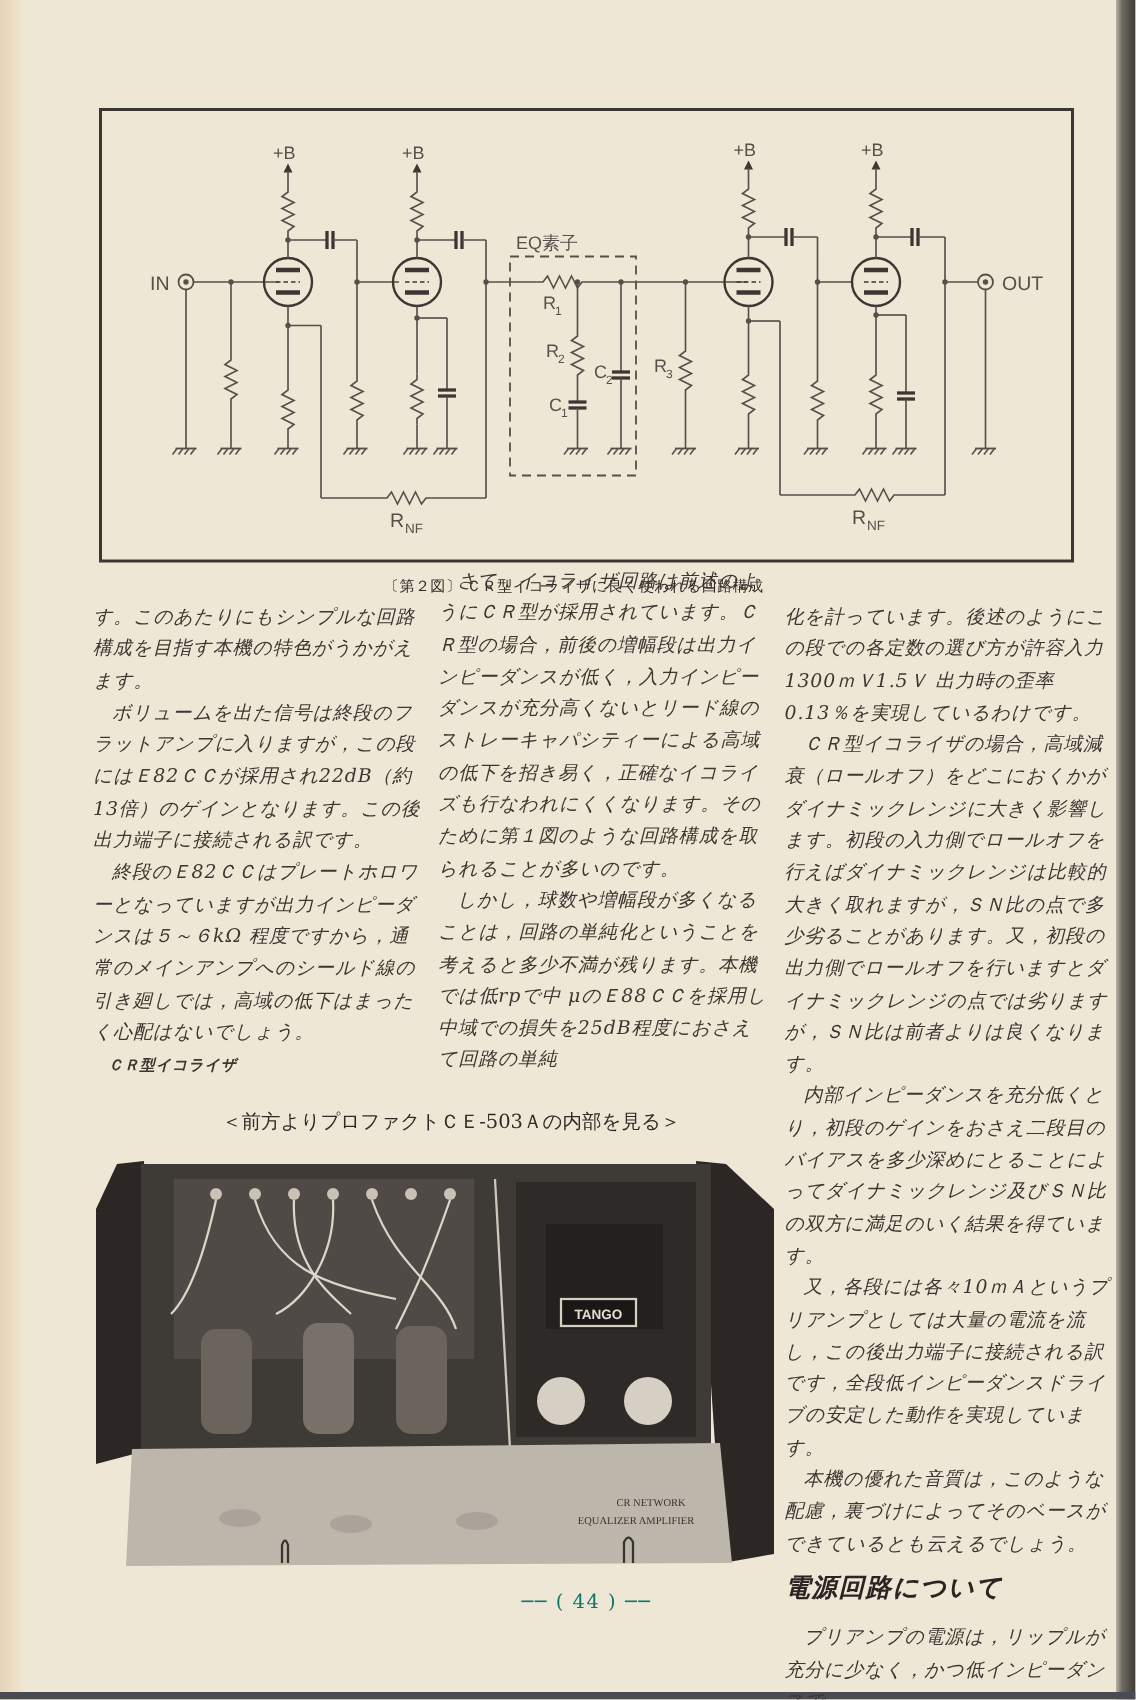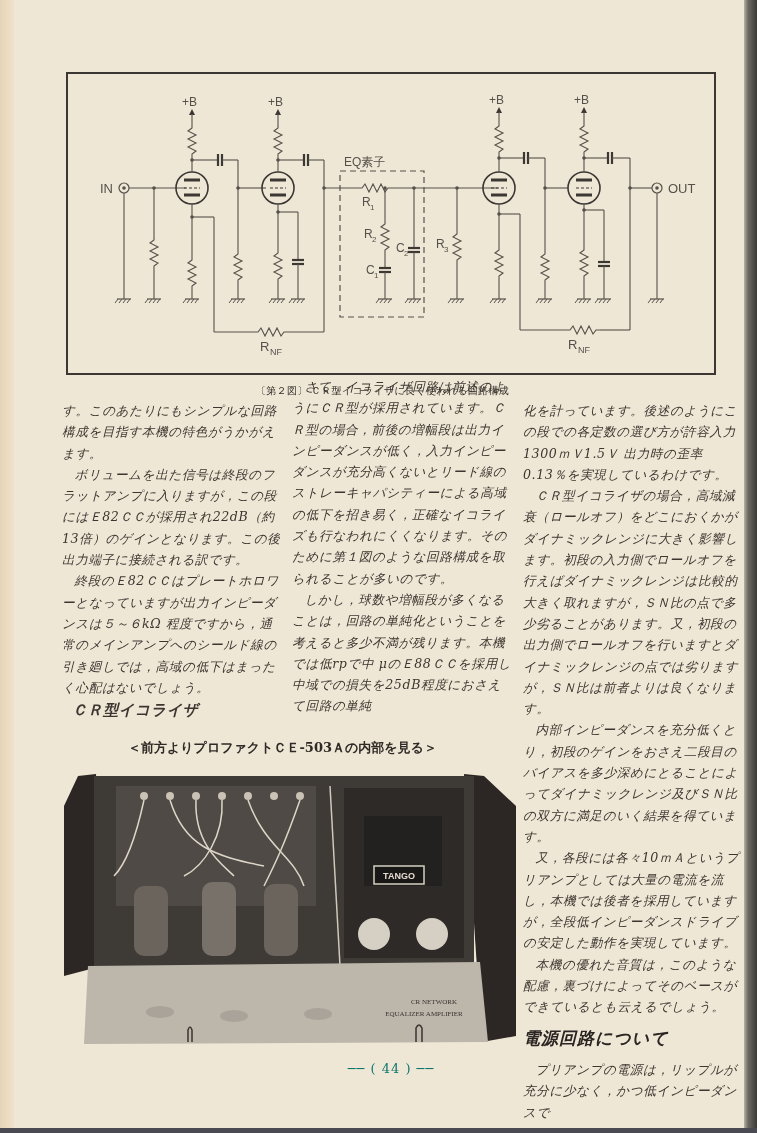--- a/index.html
+++ b/index.html
@@ -34,29 +34,29 @@
   .column {
     position:absolute; font-size:12.6px; line-height:21.3px; color:#3d3630;
     letter-spacing:0.6px;
   }
   .column p { margin:0;font-style:italic; }
   .column .indent { text-indent:1em; }
   .col1 { left:62px; top:400px; width:222px; }
   .col2 { left:292px; top:376px; width:222px; }
   .col3 { left:523px; top:400px; width:222px; }
   .sub-heading {
-    font-weight:bold; font-size:15px; margin:2px 0 0 10px !important;
+    font-weight:bold; font-size:10px; margin:2px 0 0 10px !important;
   }
   .section-heading {
     font-weight:bold; font-size:17px; text-align:left; margin:10px 0 10px 0 !important;
     letter-spacing:1px; color:#2a2522;
   }
   .photo-caption {
-    position:absolute; left:128px; top:739px; width:300px;
-    font-size:13px; font-weight:bold; white-space:nowrap; color:#2f2a26;
+    position:absolute; left:148px; top:739px; width:300px;
+    font-size:13px; font-weight:normal; white-space:nowrap; color:#2f2a26;
   }
   .photo {
     position:absolute; left:64px; top:766px; width:452px; height:278px;
     overflow:hidden;
     background:#eab308;
   }
   .page-number {
     position:absolute; left:346px; top:1061px; width:90px; text-align:center;
     font-size:13px; color:#0f766e; letter-spacing:1px;
   }
@@ -288,21 +288,21 @@
 
 <div class="column col2">
   <p class="indent">さて，イコライザ回路は前述のようにＣＲ型が採用されています。ＣＲ型の場合，前後の増幅段は出力インピーダンスが低く，入力インピーダンスが充分高くないとリード線のストレーキャパシティーによる高域の低下を招き易く，正確なイコライズも行なわれにくくなります。そのために第１図のような回路構成を取られることが多いのです。</p>
   <p class="indent">しかし，球数や増幅段が多くなることは，回路の単純化ということを考えると多少不満が残ります。本機では低rpで中 μのＥ88ＣＣを採用し中域での損失を25dB程度におさえて回路の単純</p>
 </div>
 
 <div class="column col3">
   <p>化を計っています。後述のようにこの段での各定数の選び方が許容入力1300ｍＶ1.5Ｖ 出力時の歪率0.13％を実現しているわけです。</p>
   <p class="indent">ＣＲ型イコライザの場合，高域減衰（ロールオフ）をどこにおくかがダイナミックレンジに大きく影響します。初段の入力側でロールオフを行えばダイナミックレンジは比較的大きく取れますが，ＳＮ比の点で多少劣ることがあります。又，初段の出力側でロールオフを行いますとダイナミックレンジの点では劣りますが，ＳＮ比は前者よりは良くなります。</p>
   <p class="indent">内部インピーダンスを充分低くとり，初段のゲインをおさえ二段目のバイアスを多少深めにとることによってダイナミックレンジ及びＳＮ比の双方に満足のいく結果を得ています。</p>
-  <p class="indent">又，各段には各々10ｍＡというプリアンプとしては大量の電流を流し，本機では後者を採用していますが，全段低インピーダンスドライブの安定した動作を実現しています。</p>
+  <p class="indent">又，各段には各々10ｍＡというプリアンプとしては大量の電流を流し，この後出力端子に接続される訳です，全段低インピーダンスドライブの安定した動作を実現しています。</p>
   <p class="indent">本機の優れた音質は，このような配慮，裏づけによってそのベースができているとも云えるでしょう。</p>
   <p class="section-heading">電源回路について</p>
   <p class="indent">プリアンプの電源は，リップルが充分に少なく，かつ低インピーダンスで</p>
 </div>
 
 <div class="photo-caption">＜前方よりプロファクトＣＥ-503Ａの内部を見る＞</div>
 <div class="photo">
   <svg width="452" height="278" viewBox="0 0 452 278">
     <rect x="0" y="0" width="452" height="278" fill="#efe7d6"></rect>
 

